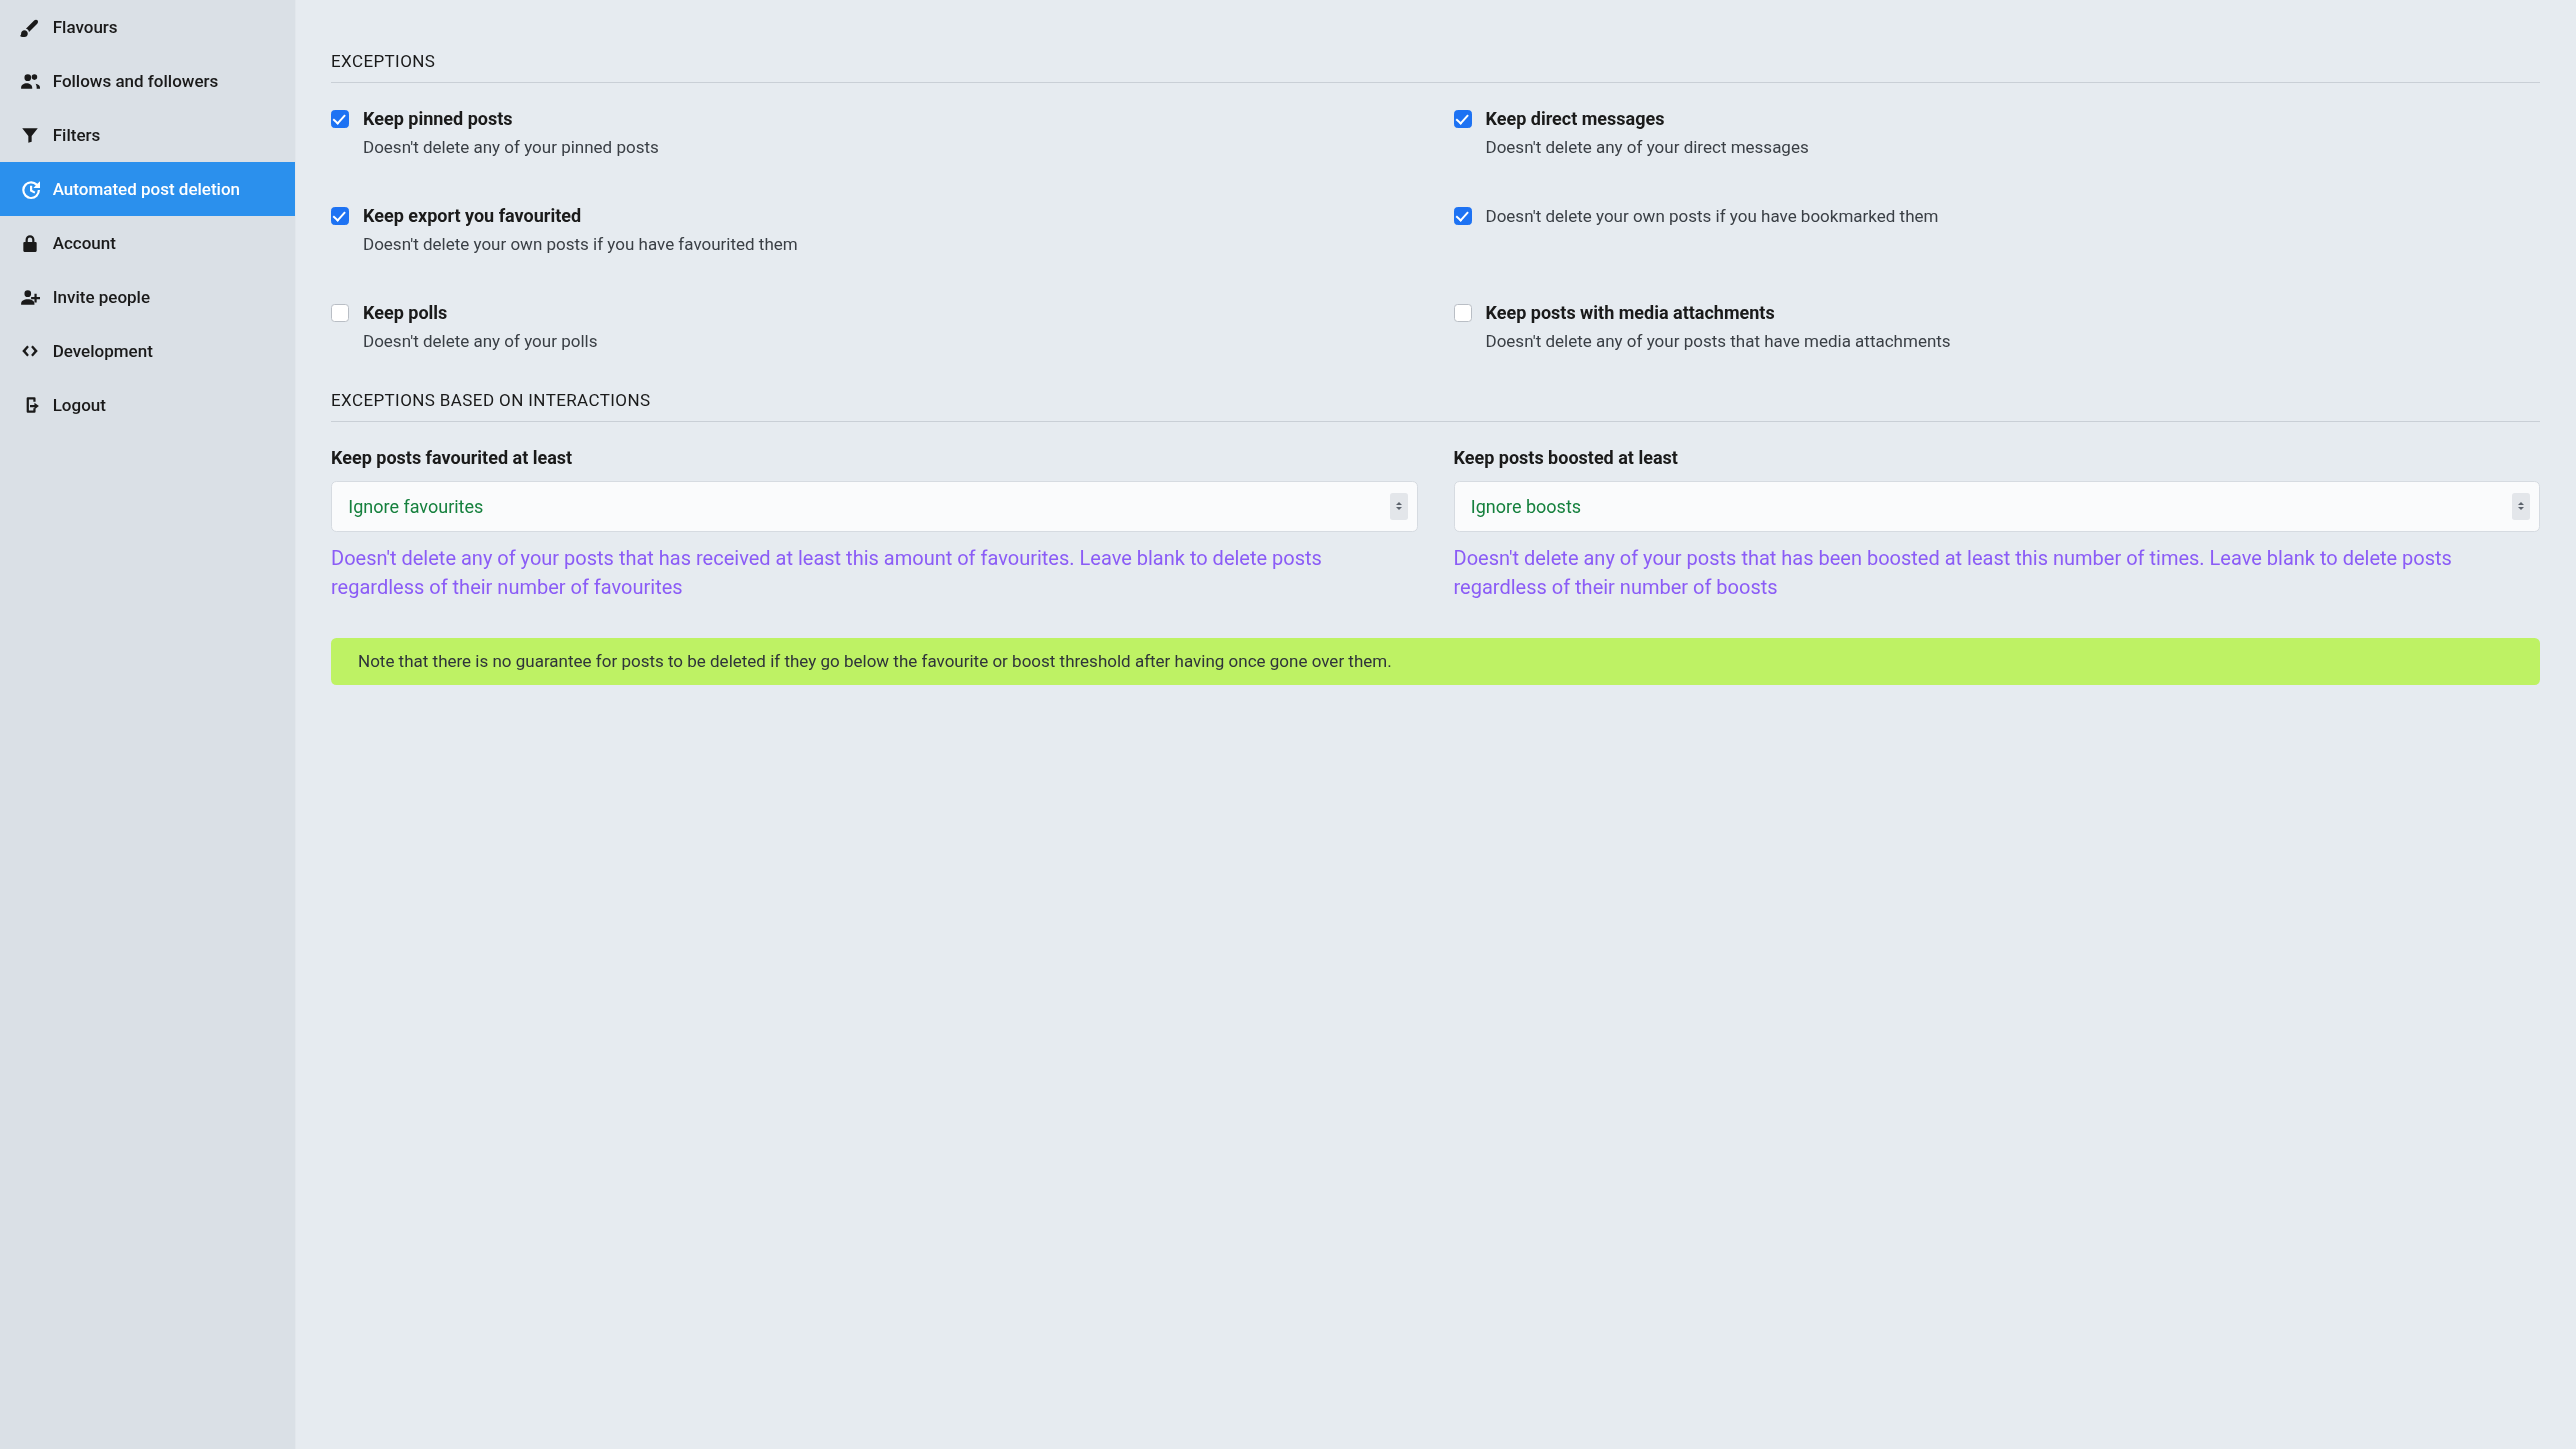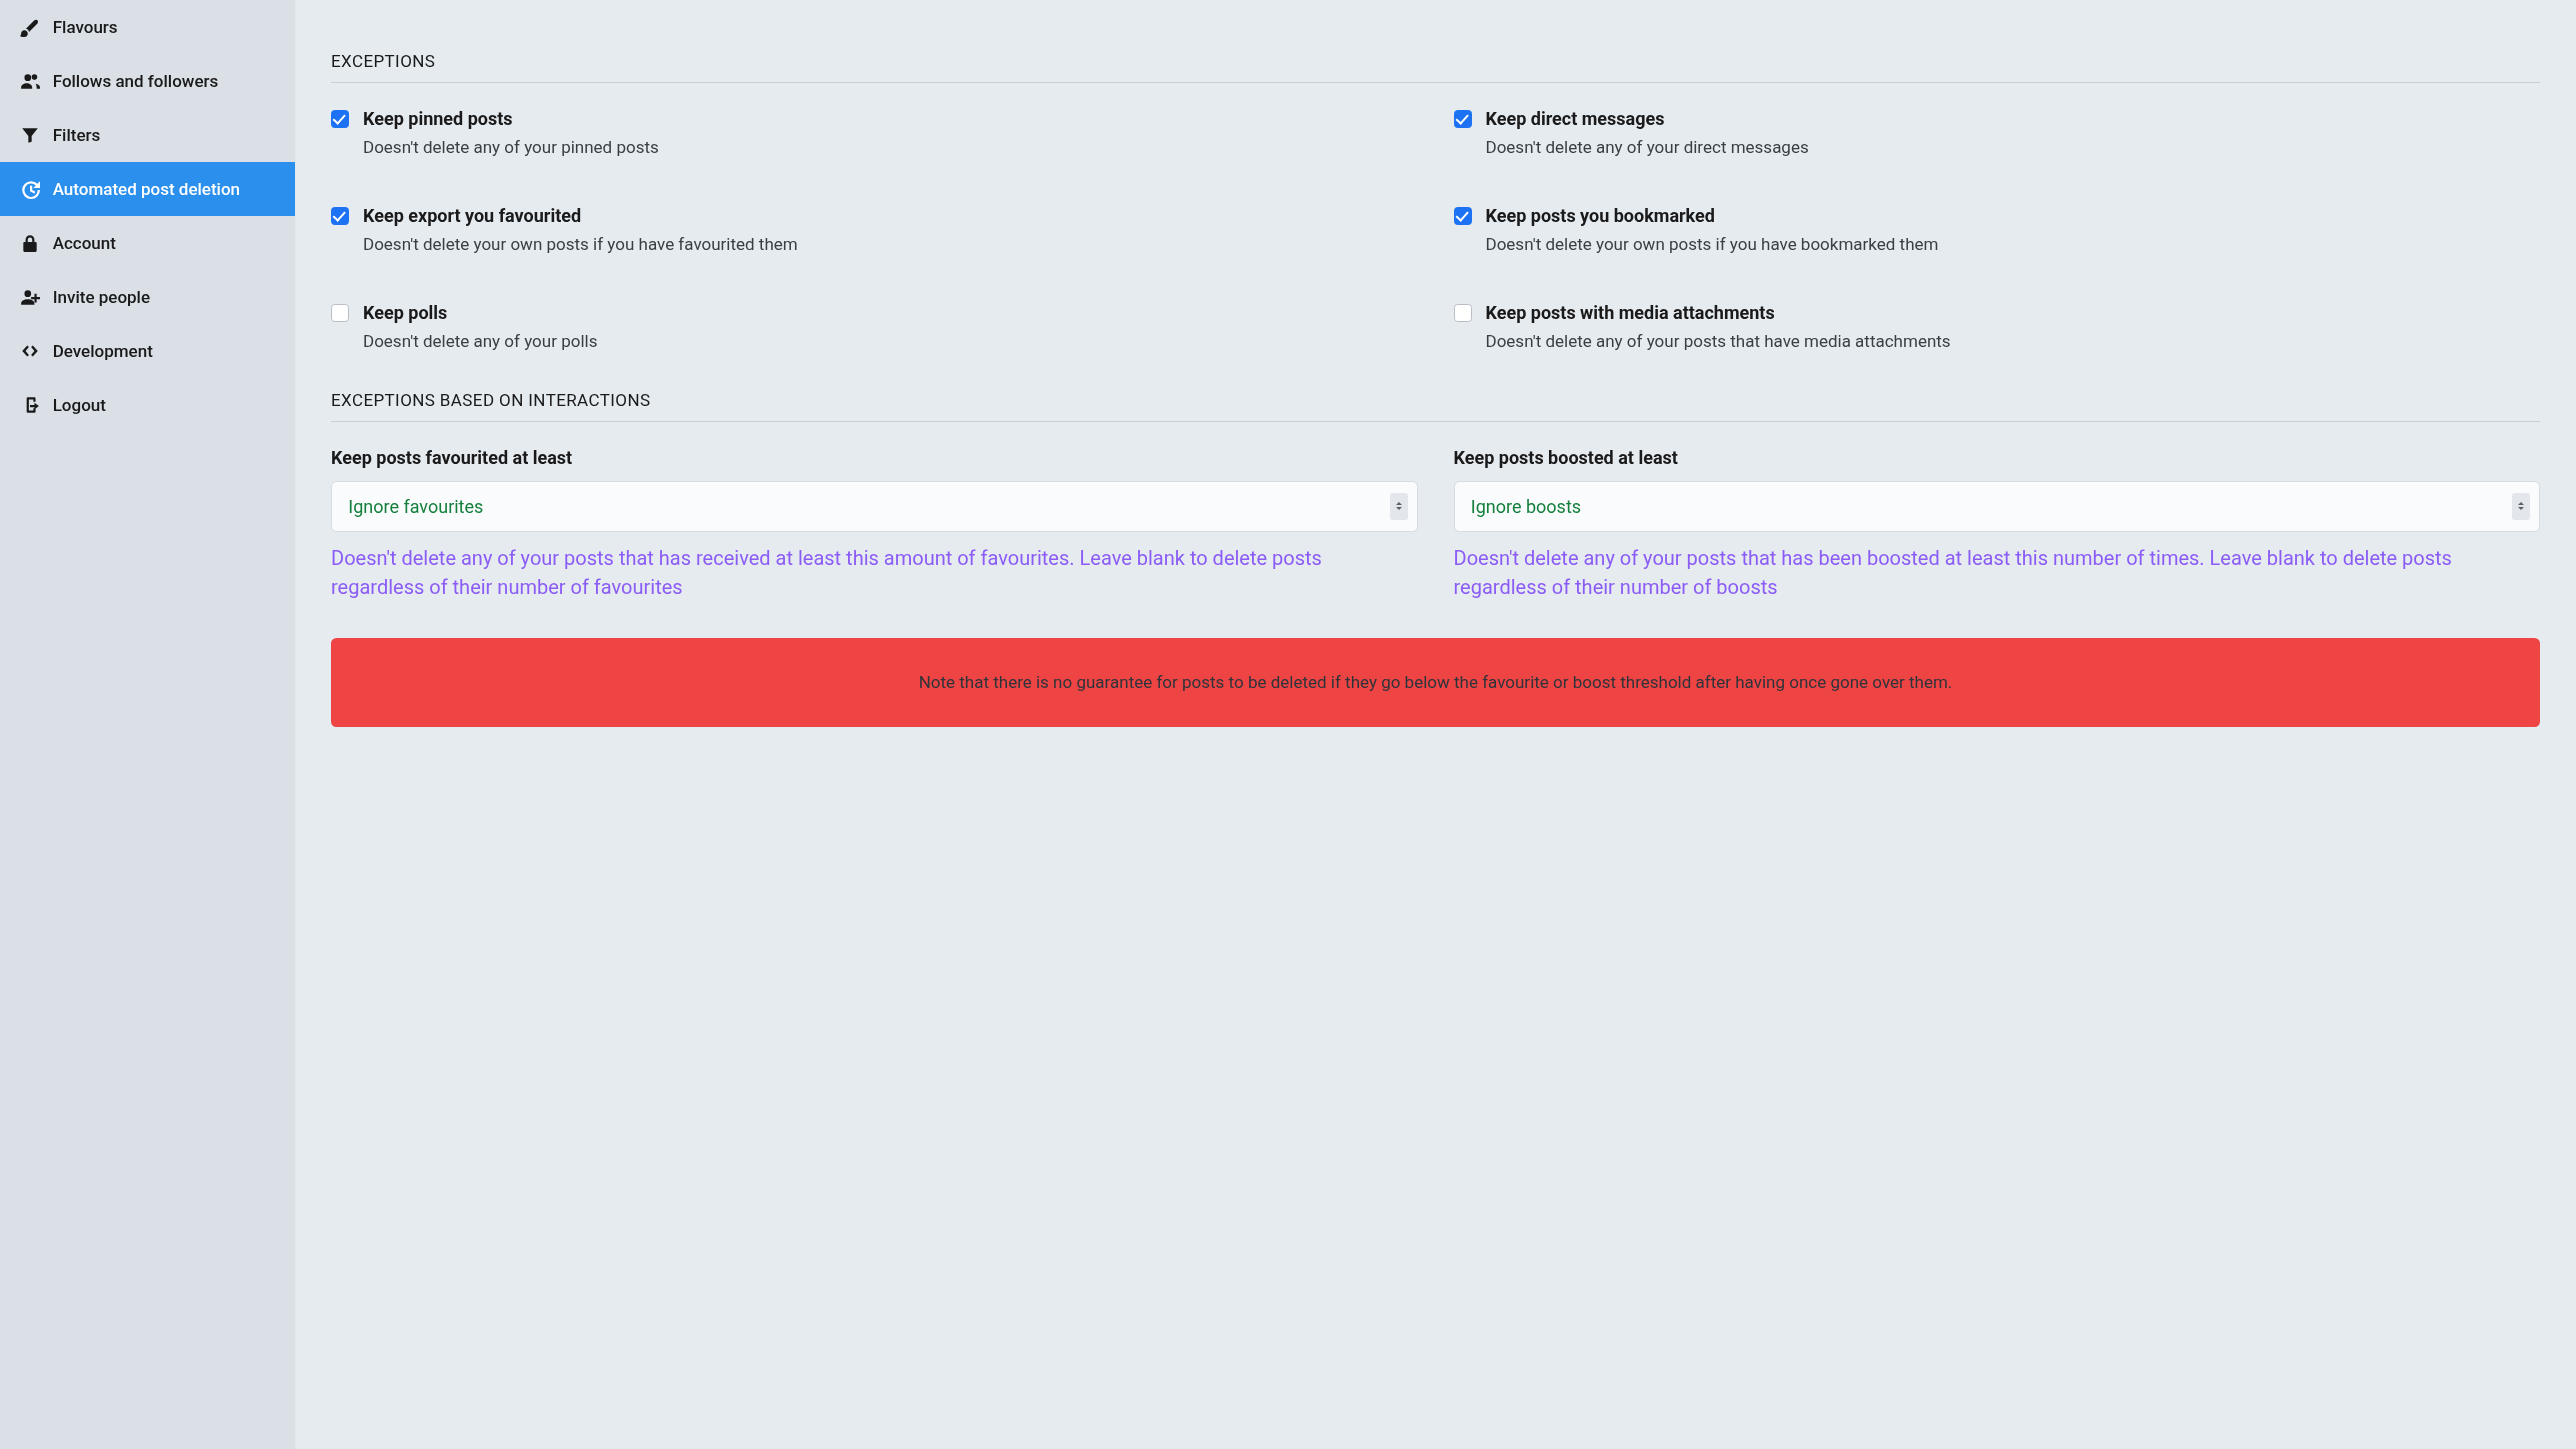--- a/index.html
+++ b/index.html
@@ -149,25 +149,25 @@
     content:"";
     width:0; height:0;
     border-left:3.6px solid transparent;
     border-right:3.6px solid transparent;
   }
   .select-caret::before { border-bottom:3.6px solid #5c636c; }
   .select-caret::after  { border-top:3.6px solid #5c636c; }
   .select-help { font-size: 20px; color: #8b5cf6; line-height: 1.45; }
 
   .note-box {
-    background: #ef4444;
+    background: #bef264;
     color: #2f343a;
-    padding: 32px 27px;
+    padding: 11px 27px;
     border-radius: 5.4px;
-    text-align: center;
+    text-align: left;
     font-size: 17px;
     line-height: 1.45;
   }
 </style>
 </head>
 <body>
 
 <nav class="sidebar">
   <div id="nav-list">
       <div class="nav-item">
@@ -260,21 +260,20 @@
       <div class="option">
         <span class="checkbox checked"></span>
         <div class="option-body">
           <div class="option-label">Keep export you favourited</div>
           <div class="option-help">Doesn't delete your own posts if you have favourited them</div>
         </div>
       </div>
       <div class="option">
         <span class="checkbox checked"></span>
         <div class="option-body">
-          <div class="option-label">Keep posts you bookmarked</div>
           <div class="option-help">Doesn't delete your own posts if you have bookmarked them</div>
         </div>
       </div>
       <div class="option">
         <span class="checkbox"></span>
         <div class="option-body">
           <div class="option-label">Keep polls</div>
           <div class="option-help">Doesn't delete any of your polls</div>
         </div>
       </div>

